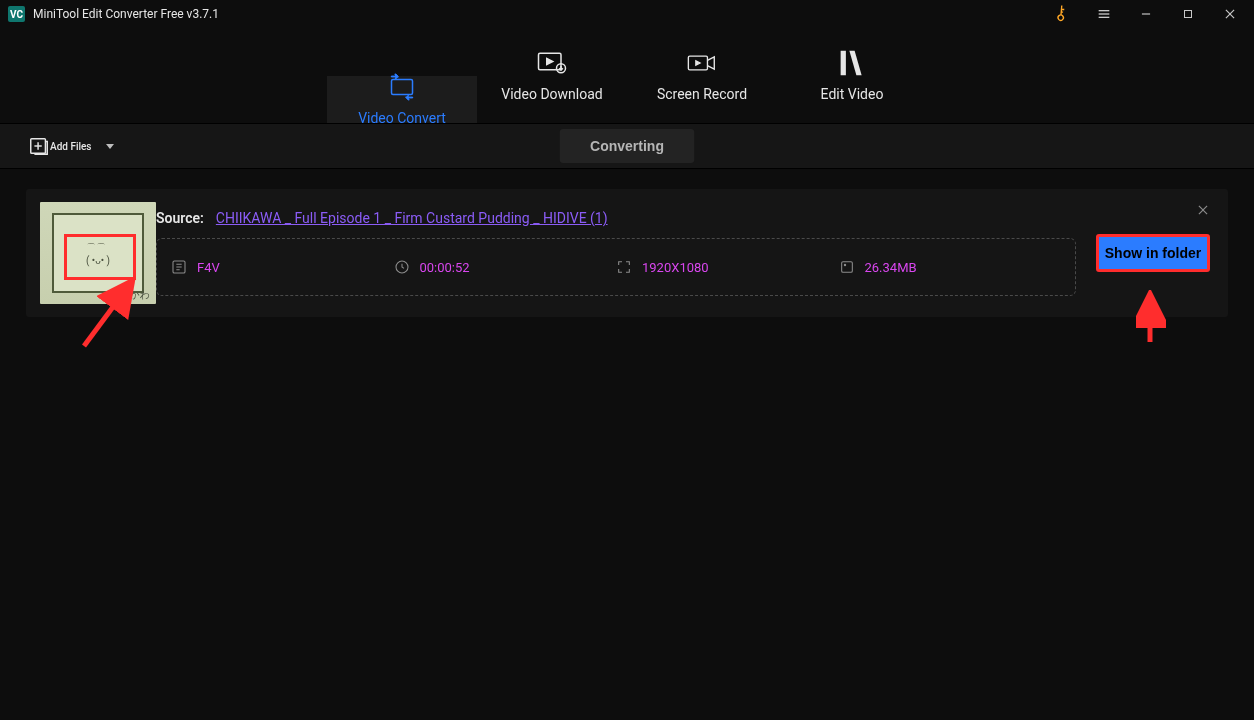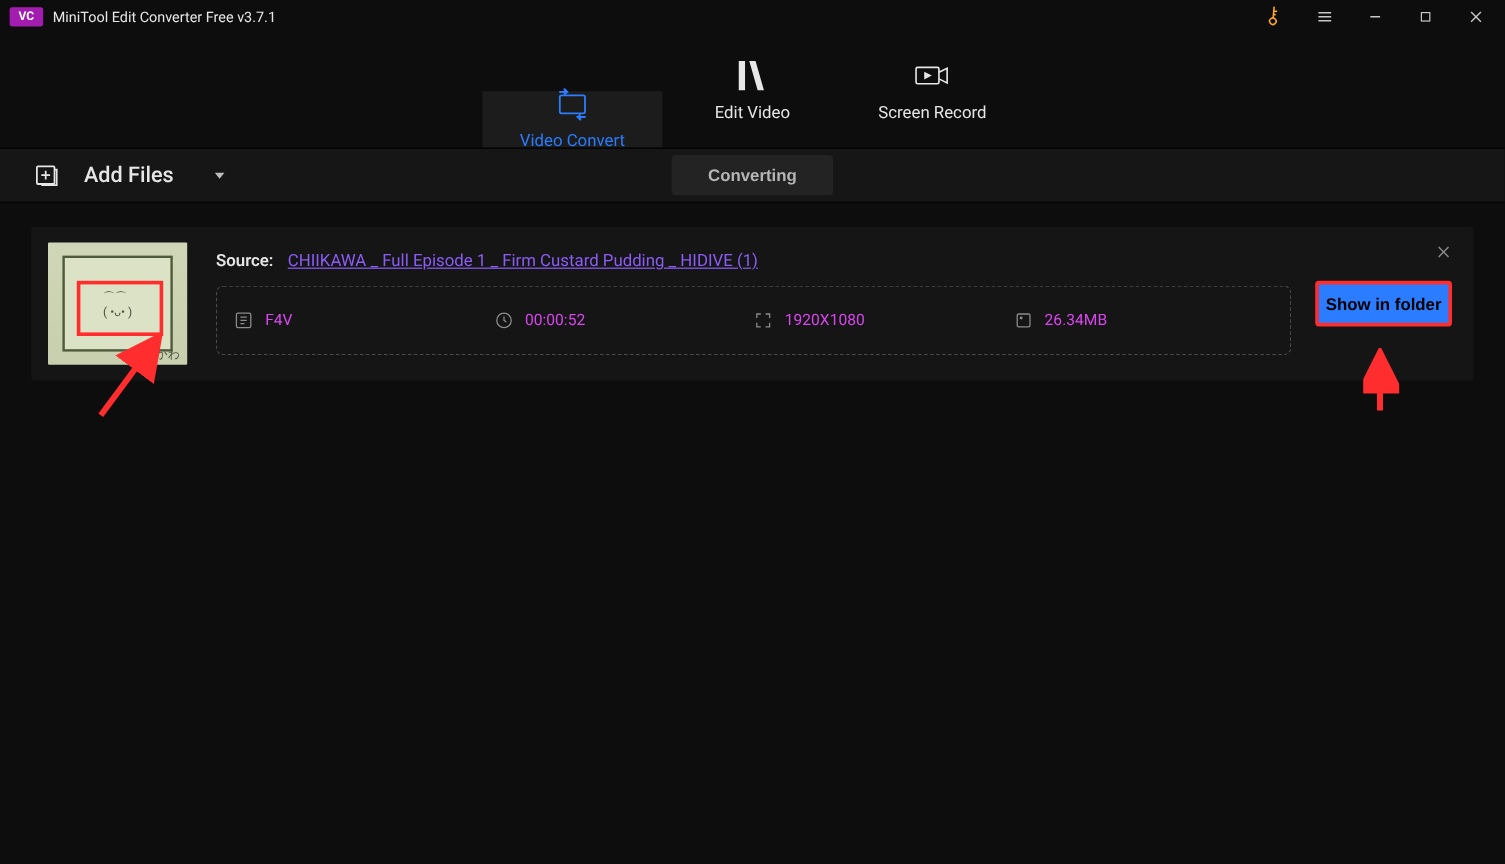--- a/index.html
+++ b/index.html
@@ -15,22 +15,22 @@
 
   
   .titlebar {
     height: 28px;
     display: flex; align-items: center;
     padding: 0 4px 0 8px;
     background: #0d0d0d;
     color: #e6e6e6;
   }
   .titlebar-logo {
-    width: 28px; height: 16px;
-    background: #a21caf;
+    width: 17px; height: 16px;
+    background: #0f766e;
     color: #fff;
     border-radius: 2px;
     display: inline-flex; align-items: center; justify-content: center;
     font-weight: bold; font-size: 10px;
     margin-right: 8px;
   }
   .titlebar-title { flex: 0 0 auto; font-size: 12px; color: #e6e6e6; }
   .titlebar-spacer { flex: 1; }
   .winctl { display: flex; align-items: center; gap: 2px; }
   .winbtn {
@@ -69,23 +69,23 @@
   .subbar {
     height: 46px;
     background: #161616;
     display: flex; align-items: center;
     padding: 0 28px;
     position: relative;
     border-top: 1px solid #000;
     border-bottom: 1px solid #000;
   }
   .addfiles {
-    display: flex; align-items: center; gap: 20px;
+    display: flex; align-items: center; gap: 0;
     color: #e6e6e6;
-    font-size: 18px;
+    font-size: 10px;
     font-weight: 500;
   }
   .addfiles-chevron {
     padding-left: 12px;
   }
   .seg {
     position: absolute; left: 50%; transform: translateX(-50%);
     display: flex;
     border-radius: 4px;
     overflow: hidden;
@@ -139,21 +139,20 @@
     left:24px; top:32px;
     width:72px; height:46px;
     border:3px solid #ff2d2d;
   }
   .thumb-txt {
     position:absolute; right:6px; bottom:2px;
     font-size:10px; color:#4a513f;
   }
   .file-meta {
     flex: 1;
-    margin-left: 24px;
     height: 100%;
     display: flex; flex-direction: column; justify-content: center;
     gap: 12px;
   }
   .source-line {
     font-size: 14px;
     display: flex; gap: 12px;
   }
   .source-line .lbl { font-weight: 600; color: #e6e6e6; }
   .source-line .val { color: #8b5cf6; text-decoration: underline; }
@@ -247,36 +246,47 @@
         <path d="M6 2 h8 l-3 -3 M34 30 h-8 l3 3" stroke-linecap="round"></path>
         <path d="M14 2 L11 -1 M14 2 L11 5"></path>
         <path d="M34 30 L26 30 M29 27 L26 30 L29 33"></path>
         <path d="M6 2 L14 2 M11 -1 L14 2 L11 5"></path>
       </svg>
     </span>
     <span>Video Convert</span>
   </div>
   <div class="nav-item">
     <span class="nav-ico">
-      <svg width="30" height="28" viewBox="0 0 34 32" fill="#e6e6e6">
-        <path d="M4 2 h6 v28 h-6 z"></path>
-        <path d="M14 2 h6 l8 28 h-6 z"></path>
-      </svg>
-    </span>
-    <span>Edit Video</span>
+      <svg width="34" height="26" viewBox="0 0 40 30" fill="none" stroke="#e6e6e6" stroke-width="2">
+        <rect x="2" y="2" width="30" height="22" rx="2"></rect>
+        <polygon points="13,9 13,17 21,13" fill="#e6e6e6"></polygon>
+        <circle cx="32" cy="22" r="6"></circle>
+        <path d="M32 19 v5 M29.5 22 l2.5 2.5 l2.5 -2.5"></path>
+      </svg>
+    </span>
+    <span>Video Download</span>
   </div>
   <div class="nav-item">
     <span class="nav-ico">
       <svg width="36" height="24" viewBox="0 0 44 28" fill="none" stroke="#e6e6e6" stroke-width="2">
         <rect x="2" y="4" width="28" height="20" rx="2"></rect>
         <polygon points="13,11 13,17 19,14" fill="#e6e6e6"></polygon>
         <path d="M30 10 L40 5 V23 L30 18"></path>
       </svg>
     </span>
     <span>Screen Record</span>
+  </div>
+  <div class="nav-item">
+    <span class="nav-ico">
+      <svg width="30" height="28" viewBox="0 0 34 32" fill="#e6e6e6">
+        <path d="M4 2 h6 v28 h-6 z"></path>
+        <path d="M14 2 h6 l8 28 h-6 z"></path>
+      </svg>
+    </span>
+    <span>Edit Video</span>
   </div>
 </div>
 
 <div class="subbar">
   <div class="addfiles">
     <span>
       <svg width="22" height="22" viewBox="0 0 24 24" fill="none" stroke="#e6e6e6" stroke-width="1.6">
         <rect x="3" y="4" width="16" height="16" rx="1"></rect>
         <line x1="11" y1="8" x2="11" y2="16"></line>
           <line x1="7" y1="12" x2="15" y2="12"></line>

